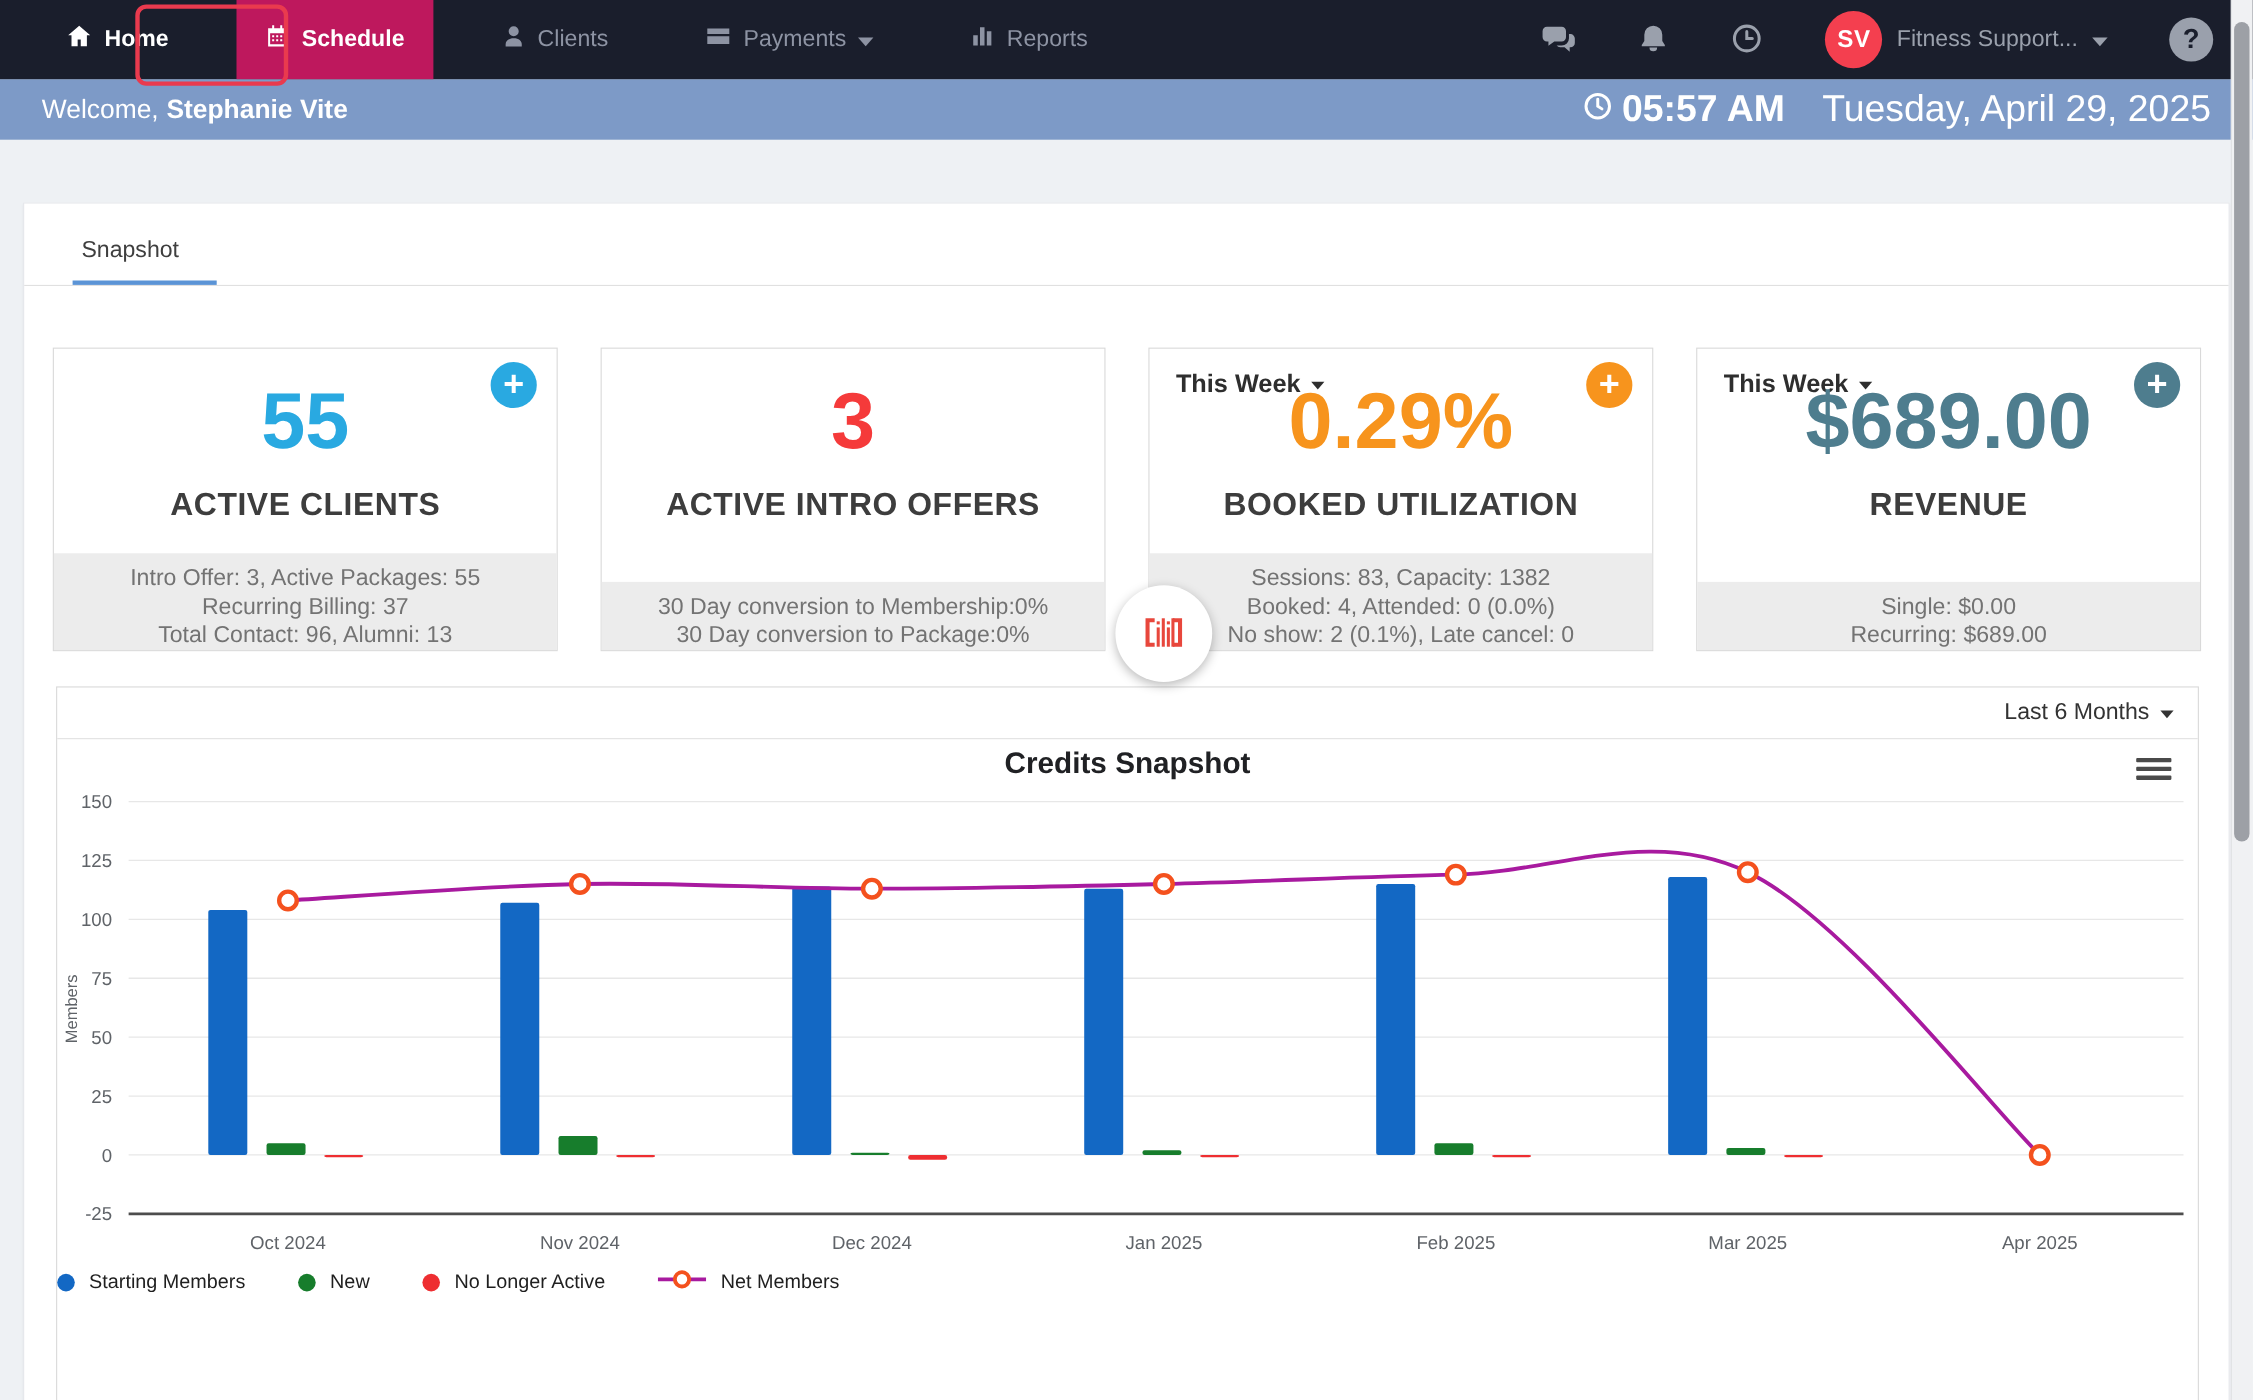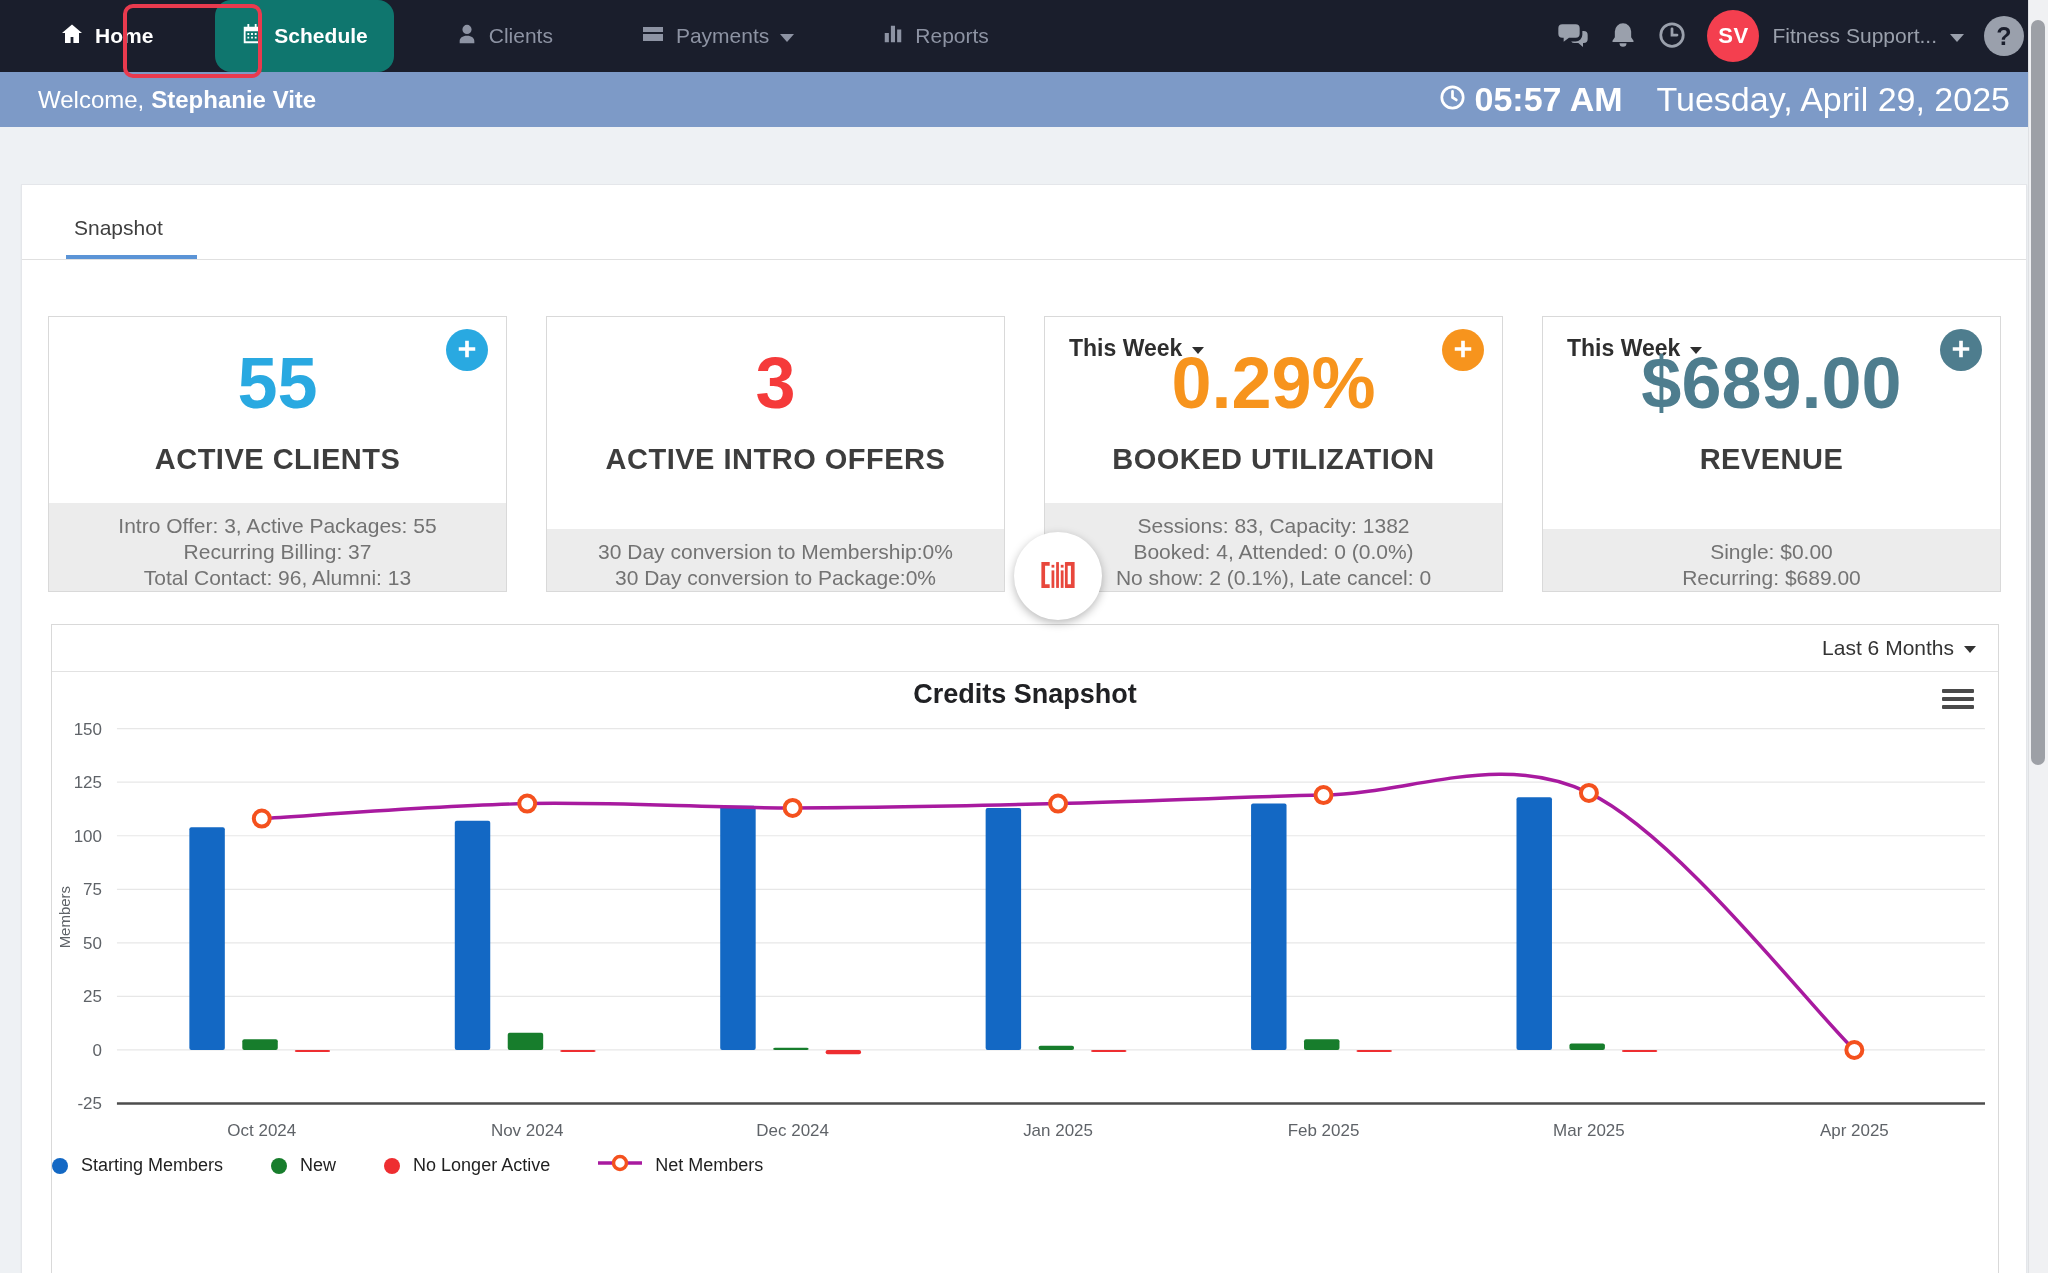--- a/index.html
+++ b/index.html
@@ -9,25 +9,25 @@
     background:#eef1f4;
     font-family:"Liberation Sans","DejaVu Sans",sans-serif;
     color:#333;
   }
 
   
   .navbar { position:absolute; top:0; left:0; right:0; height:72px; background:#1a1e2c; display:flex; justify-content:space-between; z-index:30; }
   .nav-left { display:flex; align-items:stretch; padding-left:34px;gap:36px; }
   .nav-item { display:flex; align-items:center; gap:11px; padding:0 26px; color:#ffffff; font-size:21px; font-weight:600; cursor:pointer; text-decoration:none; }
   .nav-item.dim { color:#8d93a3; font-weight:500; }
-  .nav-item.schedule { background:#0f766e;border-radius:16px; }
+  .nav-item.schedule { background:#be185d; }
   .nav-item svg { flex:0 0 auto; }
   .caret { display:inline-block; width:0; height:0; border-left:7px solid transparent; border-right:7px solid transparent; border-top:8px solid currentColor; margin-top:3px; }
   .caret.small { border-left-width:6px; border-right-width:6px; border-top-width:7px; }
-  .nav-right { display:flex; align-items:center; gap:20px; padding-right:24px; color:#9aa0ac; }
+  .nav-right { display:flex; align-items:center; gap:56px; padding-right:36px; color:#9aa0ac; }
   .icon-btn { background:none; border:none; color:#9aa0ac; cursor:pointer; display:flex; align-items:center; }
   .account { display:flex; align-items:center; gap:13px; cursor:pointer; }
   .avatar { width:52px; height:52px; border-radius:50%; background:#f43f4f; color:#fff; font-weight:700; font-size:22px; display:flex; align-items:center; justify-content:center; letter-spacing:0.5px; }
   .account-label { font-size:21px; color:#9aa0ac; }
   .help-badge { width:40px; height:40px; border-radius:50%; background:#9aa0ac; color:#1a1e2c; font-weight:700; font-size:25px; display:flex; align-items:center; justify-content:center; cursor:pointer; }
   .red-box { position:absolute; left:123px; top:4px; width:139px; height:74px; border:4px solid #e93a4e; border-radius:10px; z-index:40; pointer-events:none; }
 
   
   .welcome-bar { position:absolute; top:72px; left:0; right:0; height:55px; background:#7d9ac7; color:#fff; display:flex; align-items:center; justify-content:space-between; padding:0 38px; font-size:24px; z-index:20; }
   .welcome-text b { font-weight:700; margin-left:7px; }

